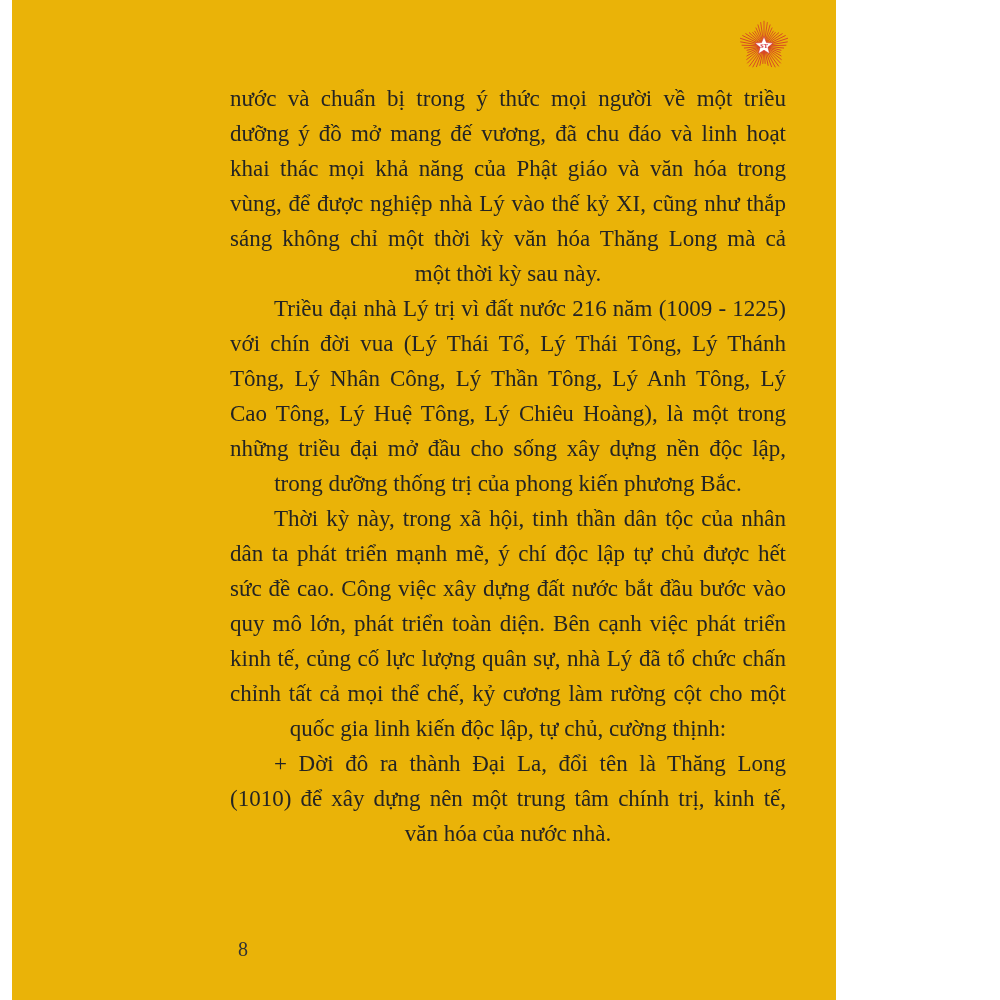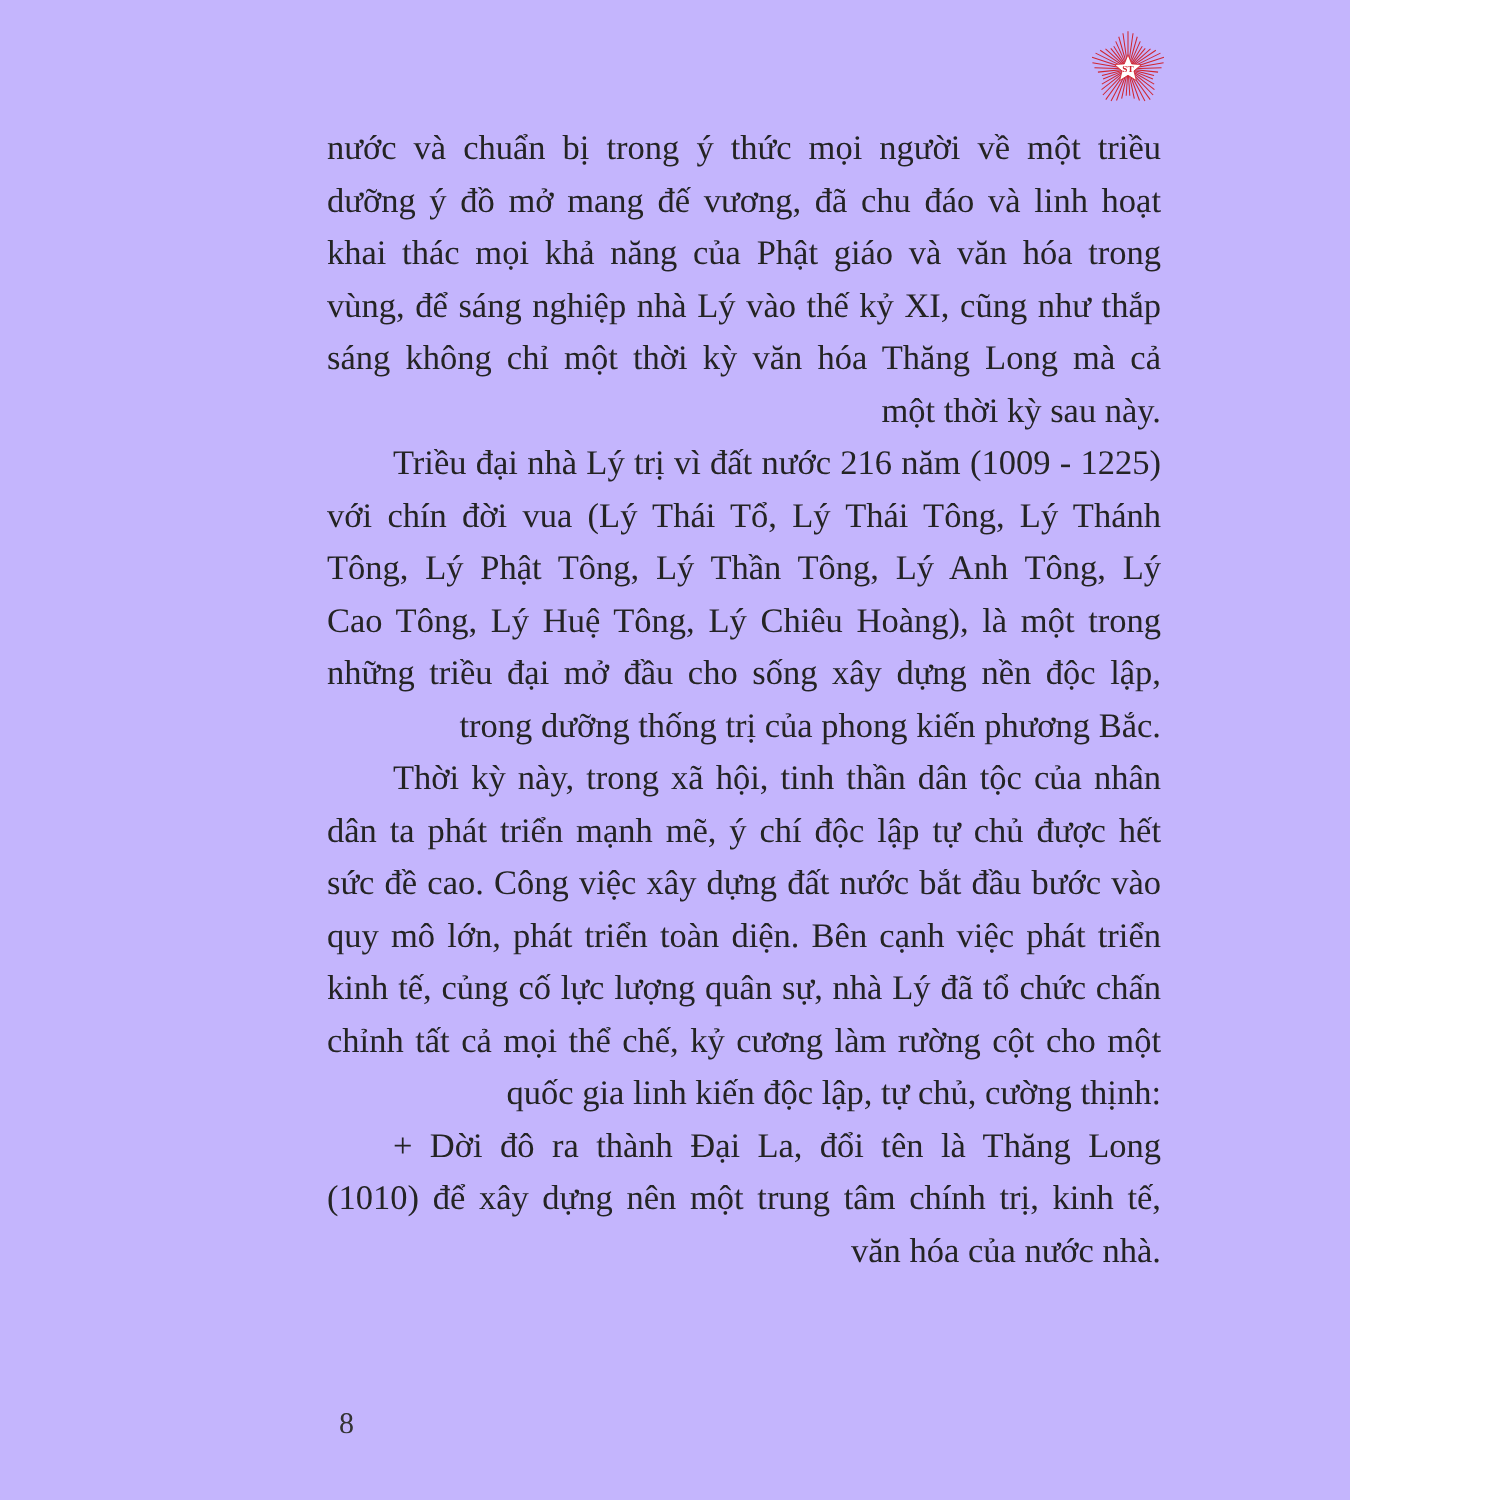--- a/index.html
+++ b/index.html
@@ -2,26 +2,27 @@
 <html><head>
 <meta charset="utf-8">
 <style>
   html, body {
     margin: 0;
     padding: 0;
     background: #ffffff;
   }
   .page {
     position: relative;
-    width: 900px;
+    width: 824px;
     height: 1000px;
-    background: #c4b5fd;
+    background: #eab308;
     overflow: hidden;
     font-family: "Liberation Serif", "DejaVu Serif", serif;
     color: #242424;
+    margin-left: 12px;
   }
   .logo {
     position: absolute;
     left: 724px;
     top: 18px;
     width: 56px;
     height: 56px;
   }
   .text-block {
     position: absolute;
@@ -33,21 +34,21 @@
     overflow: hidden;
   }
   .para { margin: 0; padding: 0; }
   .line {
     text-align: justify;
     text-align-last: justify;
     white-space: nowrap;
     height: 35px;
   }
   .line.end {
-    text-align: right;
+    text-align: center;
     text-align-last: auto;
   }
   .line.ind { text-indent: 44px; }
   .page-number {
     position: absolute;
     left: 226px;
     top: 938px;
     font-size: 20px;
     color: #333333;
   }
@@ -81,29 +82,29 @@
       <text x="50" y="53.5" text-anchor="middle" font-size="11" font-weight="bold" font-family="Liberation Serif, serif" fill="#d0242e">ST</text>
     </svg>
   </div>
 
   <div class="text-block">
 
     <div class="para">
       <div class="line">nước và chuẩn bị trong ý thức mọi người về một triều</div>
       <div class="line">dưỡng ý đồ mở mang đế vương, đã chu đáo và linh hoạt</div>
       <div class="line">khai thác mọi khả năng của Phật giáo và văn hóa trong</div>
-      <div class="line">vùng, để sáng nghiệp nhà Lý vào thế kỷ XI, cũng như thắp</div>
+      <div class="line">vùng, để được nghiệp nhà Lý vào thế kỷ XI, cũng như thắp</div>
       <div class="line">sáng không chỉ một thời kỳ văn hóa Thăng Long mà cả</div>
       <div class="line end">một thời kỳ sau này.</div>
     </div>
 
     <div class="para">
       <div class="line ind">Triều đại nhà Lý trị vì đất nước 216 năm (1009 - 1225)</div>
       <div class="line">với chín đời vua (Lý Thái Tổ, Lý Thái Tông, Lý Thánh</div>
-      <div class="line">Tông, Lý Phật Tông, Lý Thần Tông, Lý Anh Tông, Lý</div>
+      <div class="line">Tông, Lý Nhân Công, Lý Thần Tông, Lý Anh Tông, Lý</div>
       <div class="line">Cao Tông, Lý Huệ Tông, Lý Chiêu Hoàng), là một trong</div>
       <div class="line">những triều đại mở đầu cho sống xây dựng nền độc lập,</div>
       <div class="line end">trong dưỡng thống trị của phong kiến phương Bắc.</div>
     </div>
 
     <div class="para">
       <div class="line ind">Thời kỳ này, trong xã hội, tinh thần dân tộc của nhân</div>
       <div class="line">dân ta phát triển mạnh mẽ, ý chí độc lập tự chủ được hết</div>
       <div class="line">sức đề cao. Công việc xây dựng đất nước bắt đầu bước vào</div>
       <div class="line">quy mô lớn, phát triển toàn diện. Bên cạnh việc phát triển</div>

